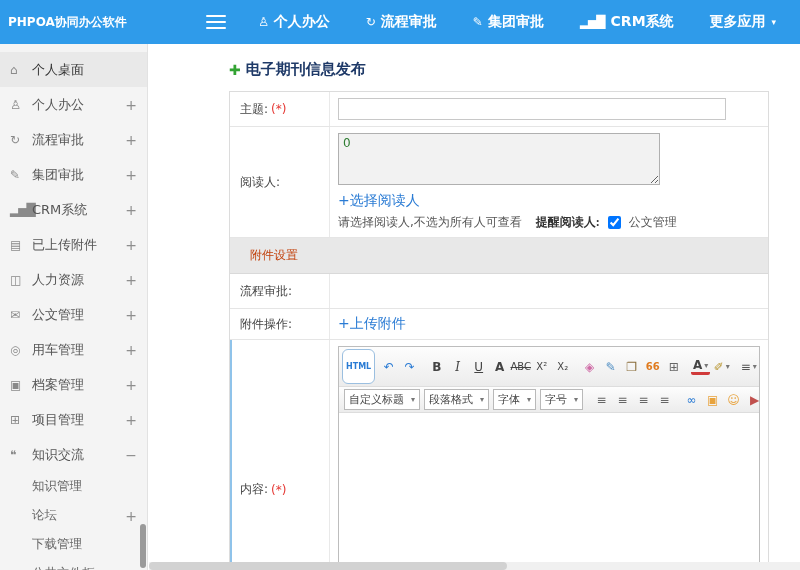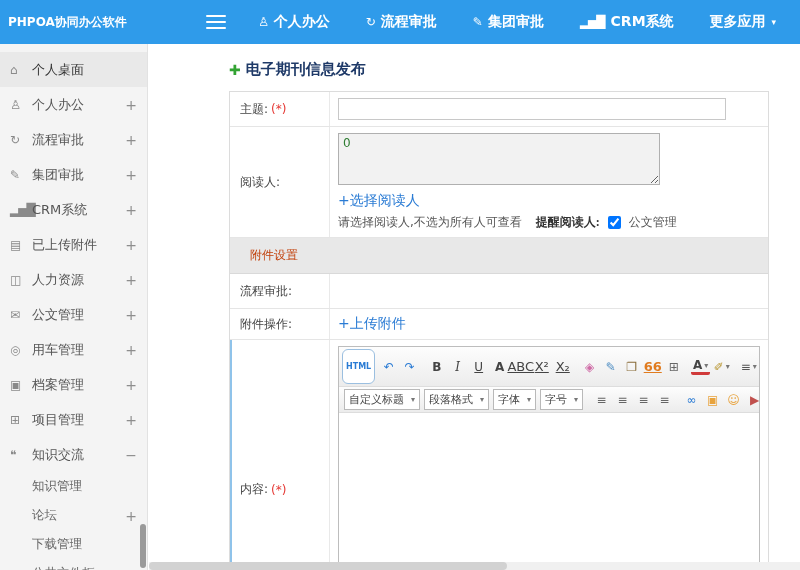--- a/index.html
+++ b/index.html
@@ -59,21 +59,21 @@
   .tb-badge { font-size:8px; font-weight:bold; color:#2a7bd4; border:1px solid #9bbfe0; border-radius:6px;
               background:#fff; padding:12px 3px; margin-right:3px; cursor:pointer; }
   .tb-sep { width:1px; height:16px; background:#c9c9c9; margin:0 3px; }
   .tb-select { border:1px solid #b9b9b9; background:#fff; padding:2px 4px; margin:0 2px; font-size:11px;
                color:#444; gap:5px; cursor:pointer; }
   .caret { font-size:8px; color:#777; margin-left:2px; }
   .g-bold { font-weight:bold; }
   .g-italic { font-style:italic; font-family:"DejaVu Serif",serif; }
   .g-under { text-decoration:underline; }
   .g-strike { text-decoration:line-through; }
-  .g-tiny { font-size:13px;text-decoration:underline; }
+  .g-tiny { font-size:10px; }
   .g-colorbar { font-weight:bold; border-bottom:3px solid #d03a3a; height:17px; }
   .editor-body { height:158px; background:#fff; cursor:text; }
   
   .hscroll { position:absolute; left:149px; right:0; bottom:0; height:8px; background:#f0f0f0; }
   .hthumb { width:55%; height:8px; background:#d2d2d2; border-radius:4px; }
 </style>
 </head>
 <body>
 
 <header class="topbar">

